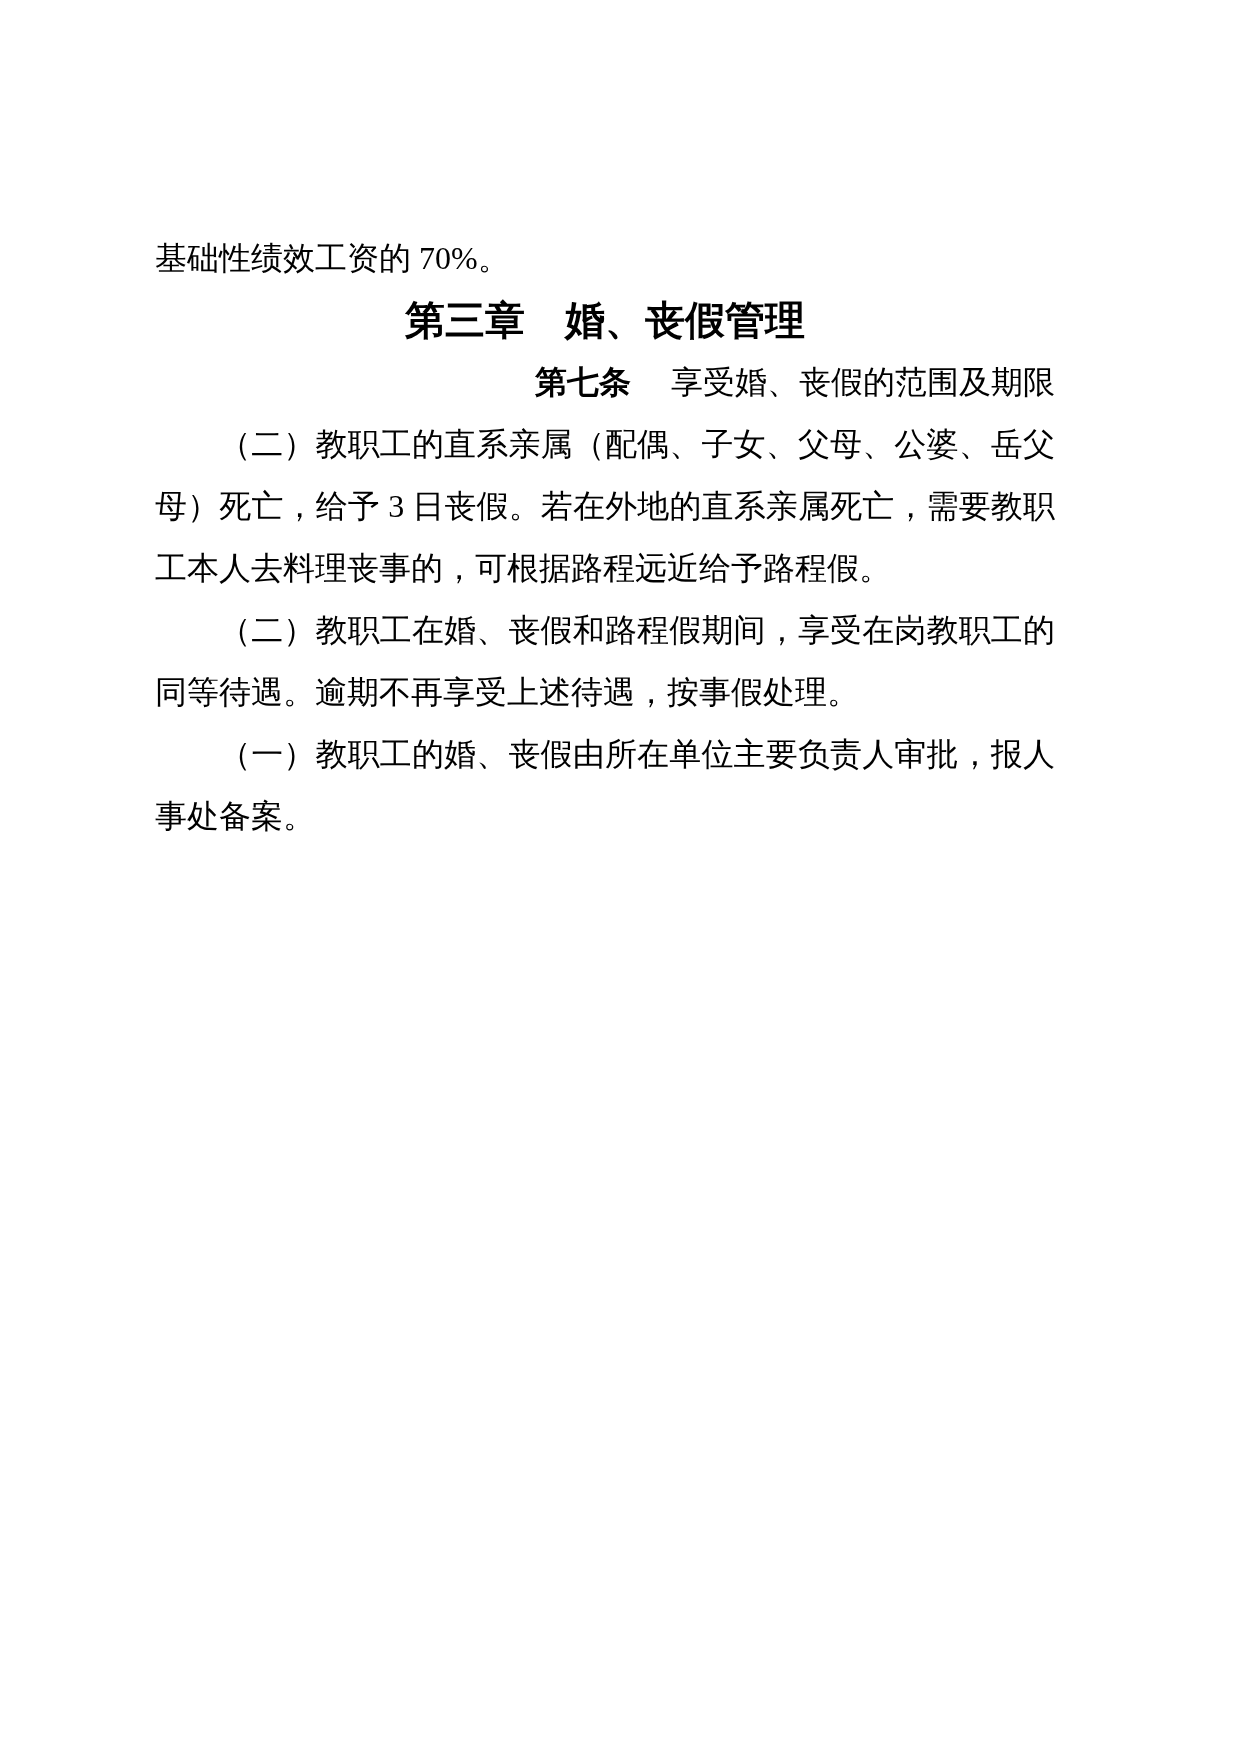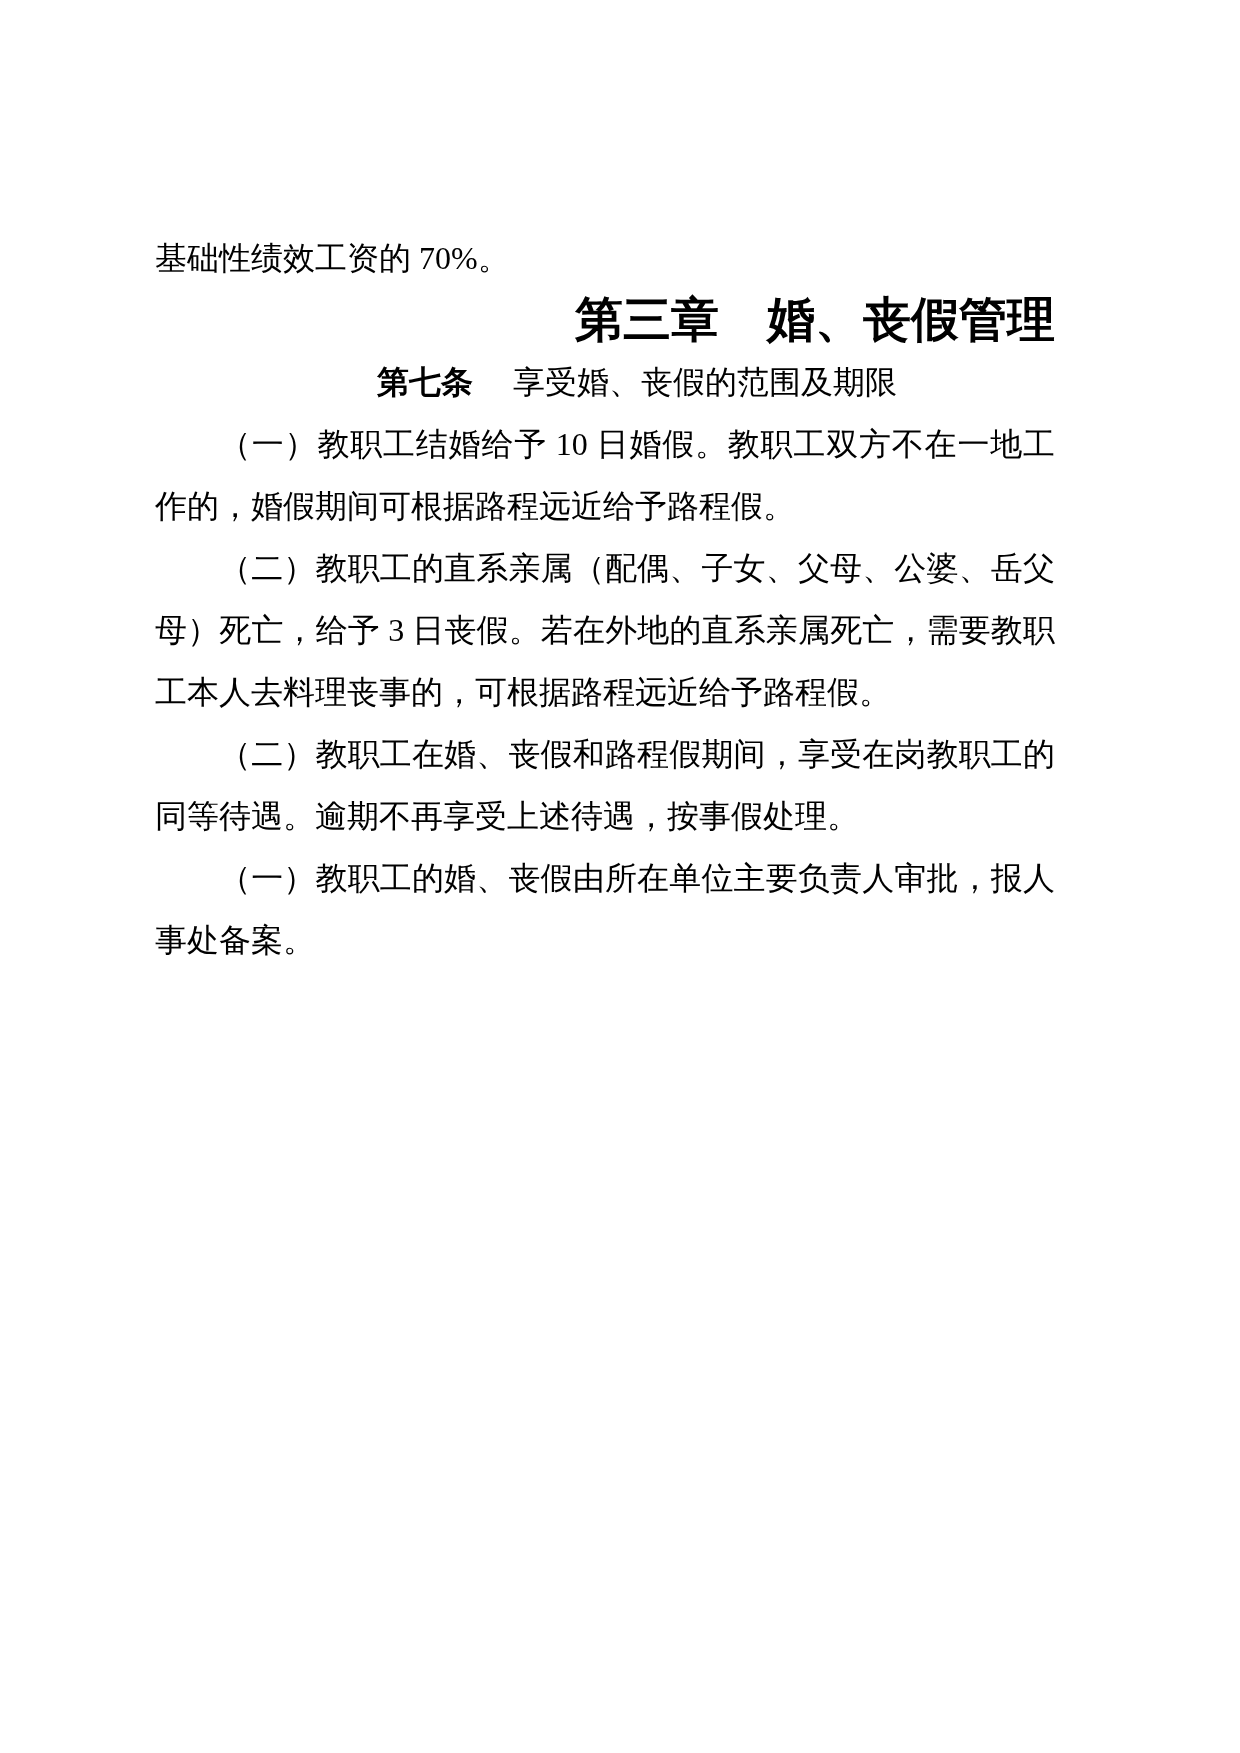--- a/index.html
+++ b/index.html
@@ -30,32 +30,32 @@
     overflow-wrap: normal;
     color: #000000;
   }
   .indent {
     text-indent: 2em;
   }
   .no-indent {
     text-indent: 0;
   }
   .chapter-heading {
-    text-align: right;
+    text-align: center;
     text-indent: 0;
     font-family: "Liberation Sans", "DejaVu Sans", sans-serif;
     font-weight: bold;
-    font-size: 48px;
+    font-size: 40px;
     line-height: 62px;
   }
   .chapter-label {
     margin-right: 1em;
   }
   .article-heading {
-    text-align: center;
+    text-align: right;
     text-indent: 2em;
   }
   .article-label {
     font-family: "Liberation Sans", "DejaVu Sans", sans-serif;
     font-weight: bold;
     margin-right: 1.25em;
   }
   .page-footer {
     position: absolute;
     left: 193px;
@@ -77,21 +77,20 @@
     <div class="block no-indent">基础性绩效工资的 70%。</div>
 
     <div class="block chapter-heading">
       <span class="chapter-label">第三章</span><span>婚、丧假管理</span>
     </div>
 
     <div class="block article-heading">
       <span class="article-label">第七条</span><span>享受婚、丧假的范围及期限</span>
     </div>
 
-    <div class="block indent">（一）教职工结婚给予 10 日婚假。教职工双方不在一地工作的，婚假期间可根据路程远近给予路程假。</div>
 
     <div class="block indent">（二）教职工的直系亲属（配偶、子女、父母、公婆、岳父母）死亡，给予 3 日丧假。若在外地的直系亲属死亡，需要教职工本人去料理丧事的，可根据路程远近给予路程假。</div>
 
 
     <div class="block indent">（二）教职工在婚、丧假和路程假期间，享受在岗教职工的同等待遇。逾期不再享受上述待遇，按事假处理。</div>
 
     <div class="block indent">（一）教职工的婚、丧假由所在单位主要负责人审批，报人事处备案。</div>
 
 
 

